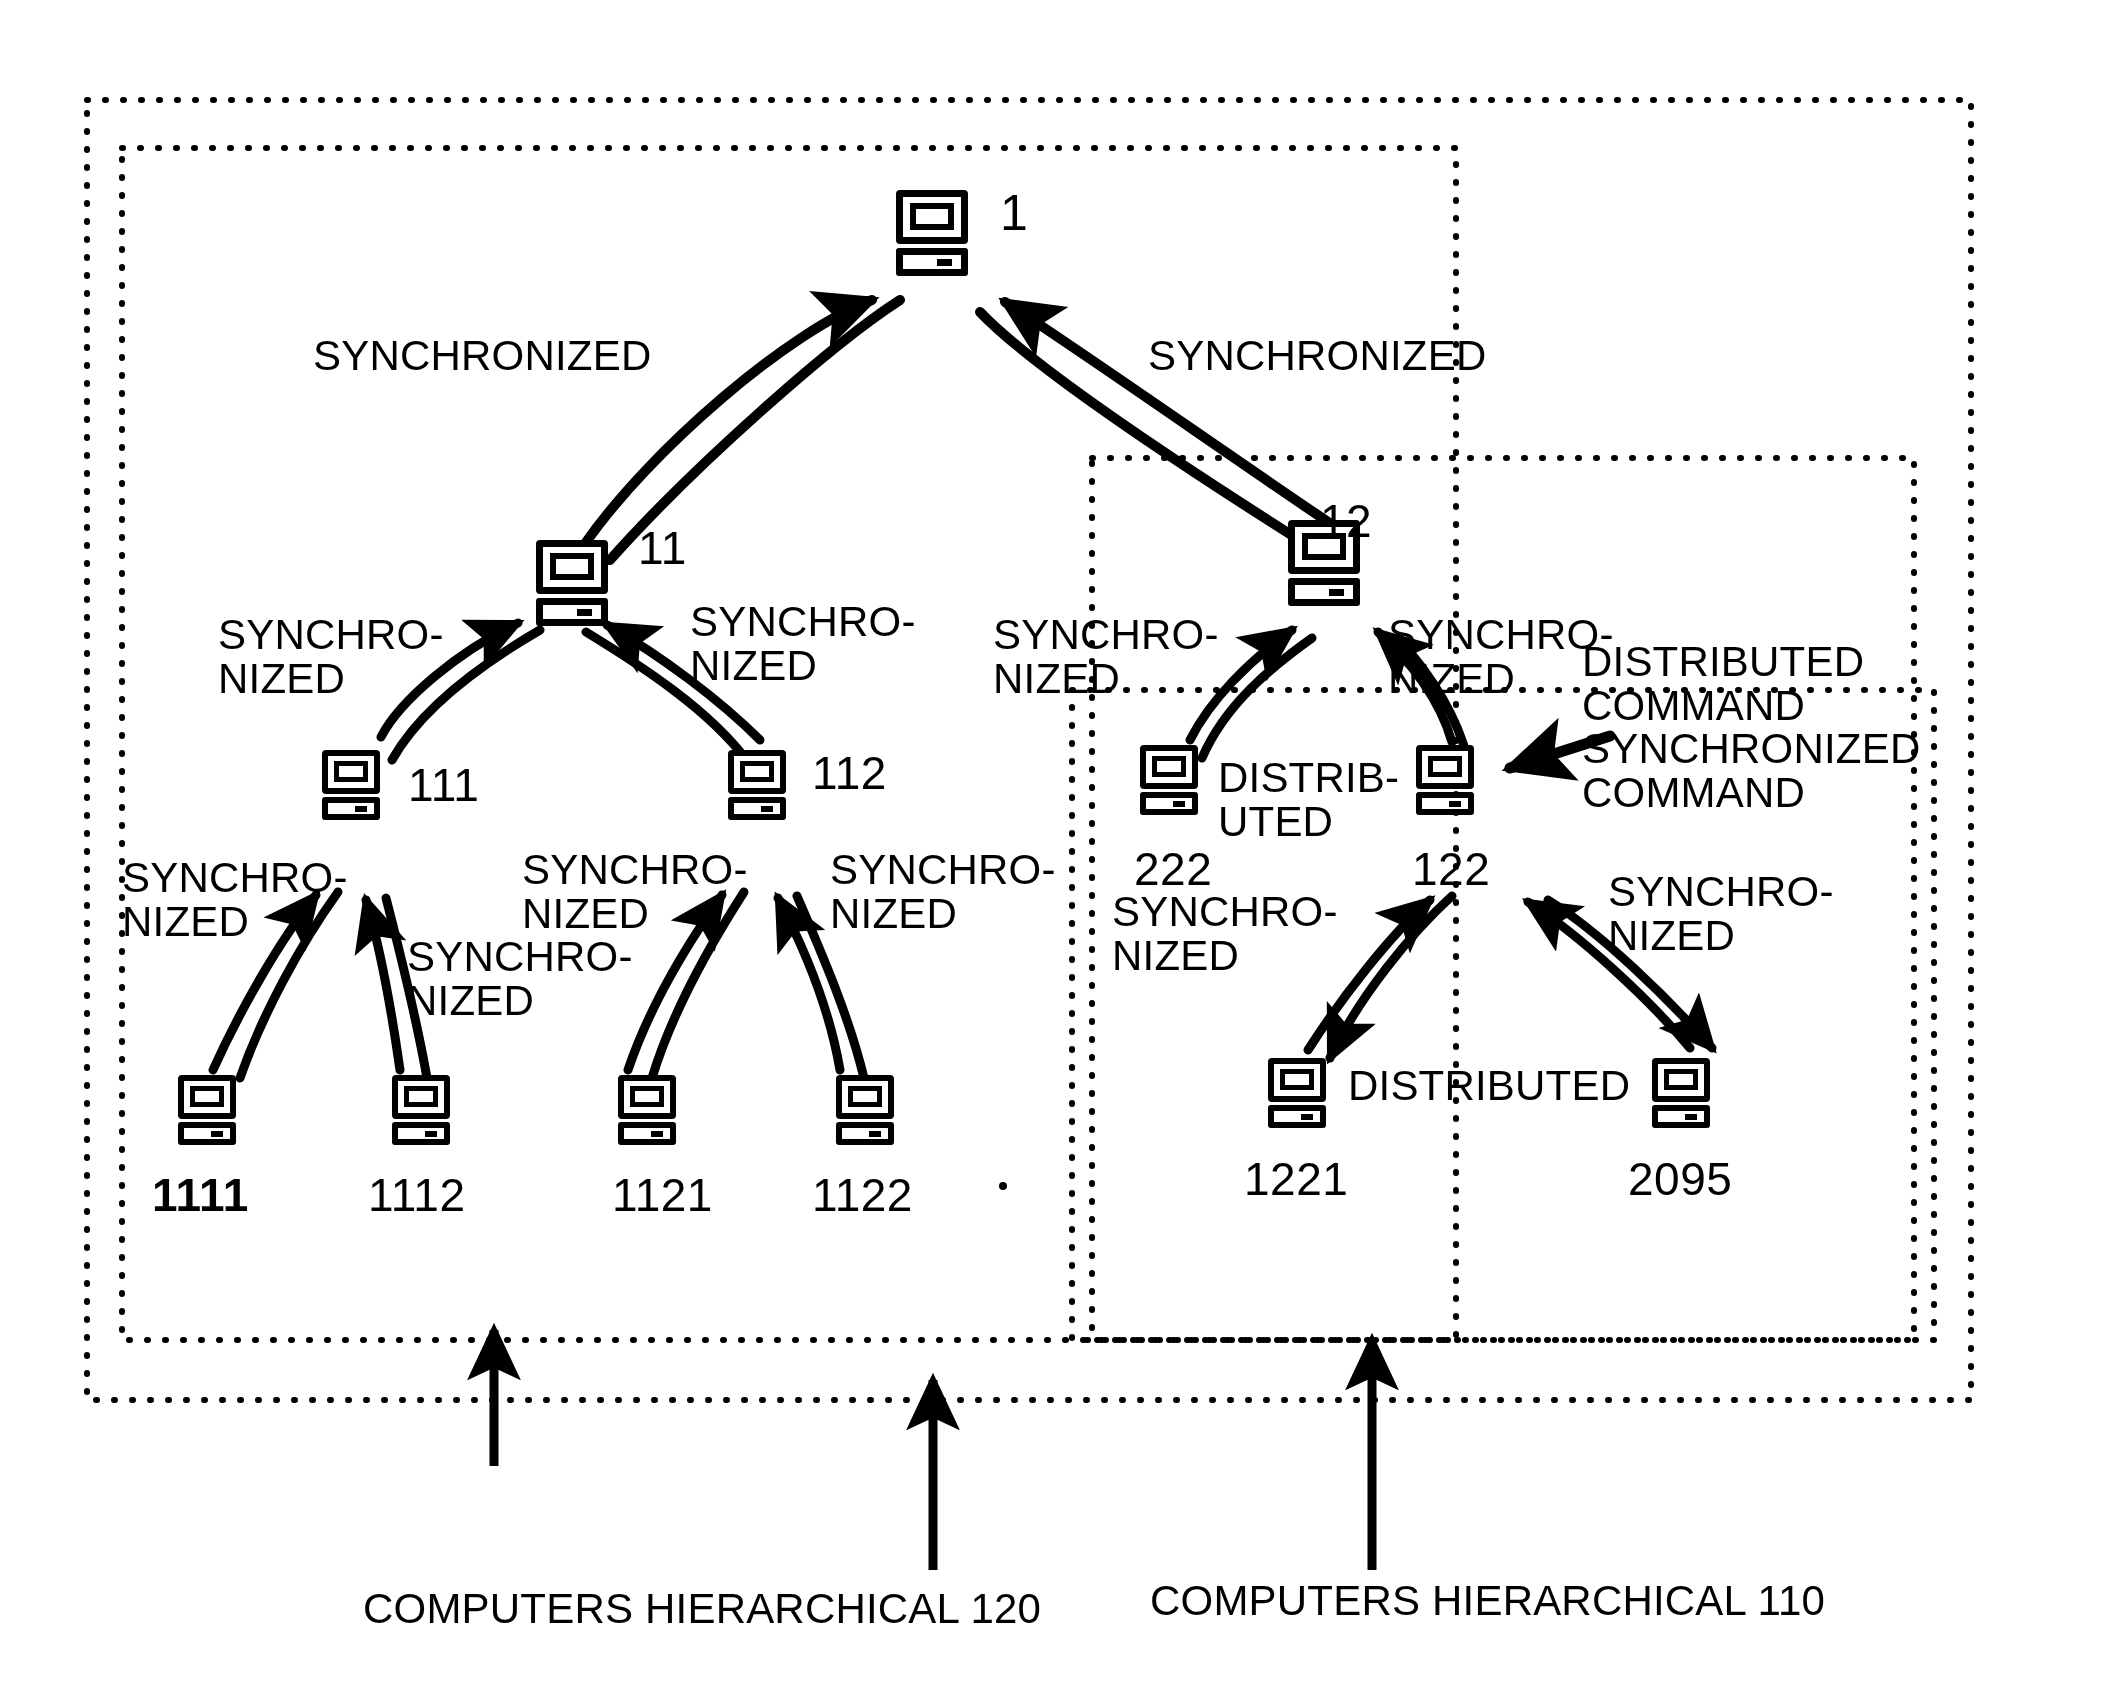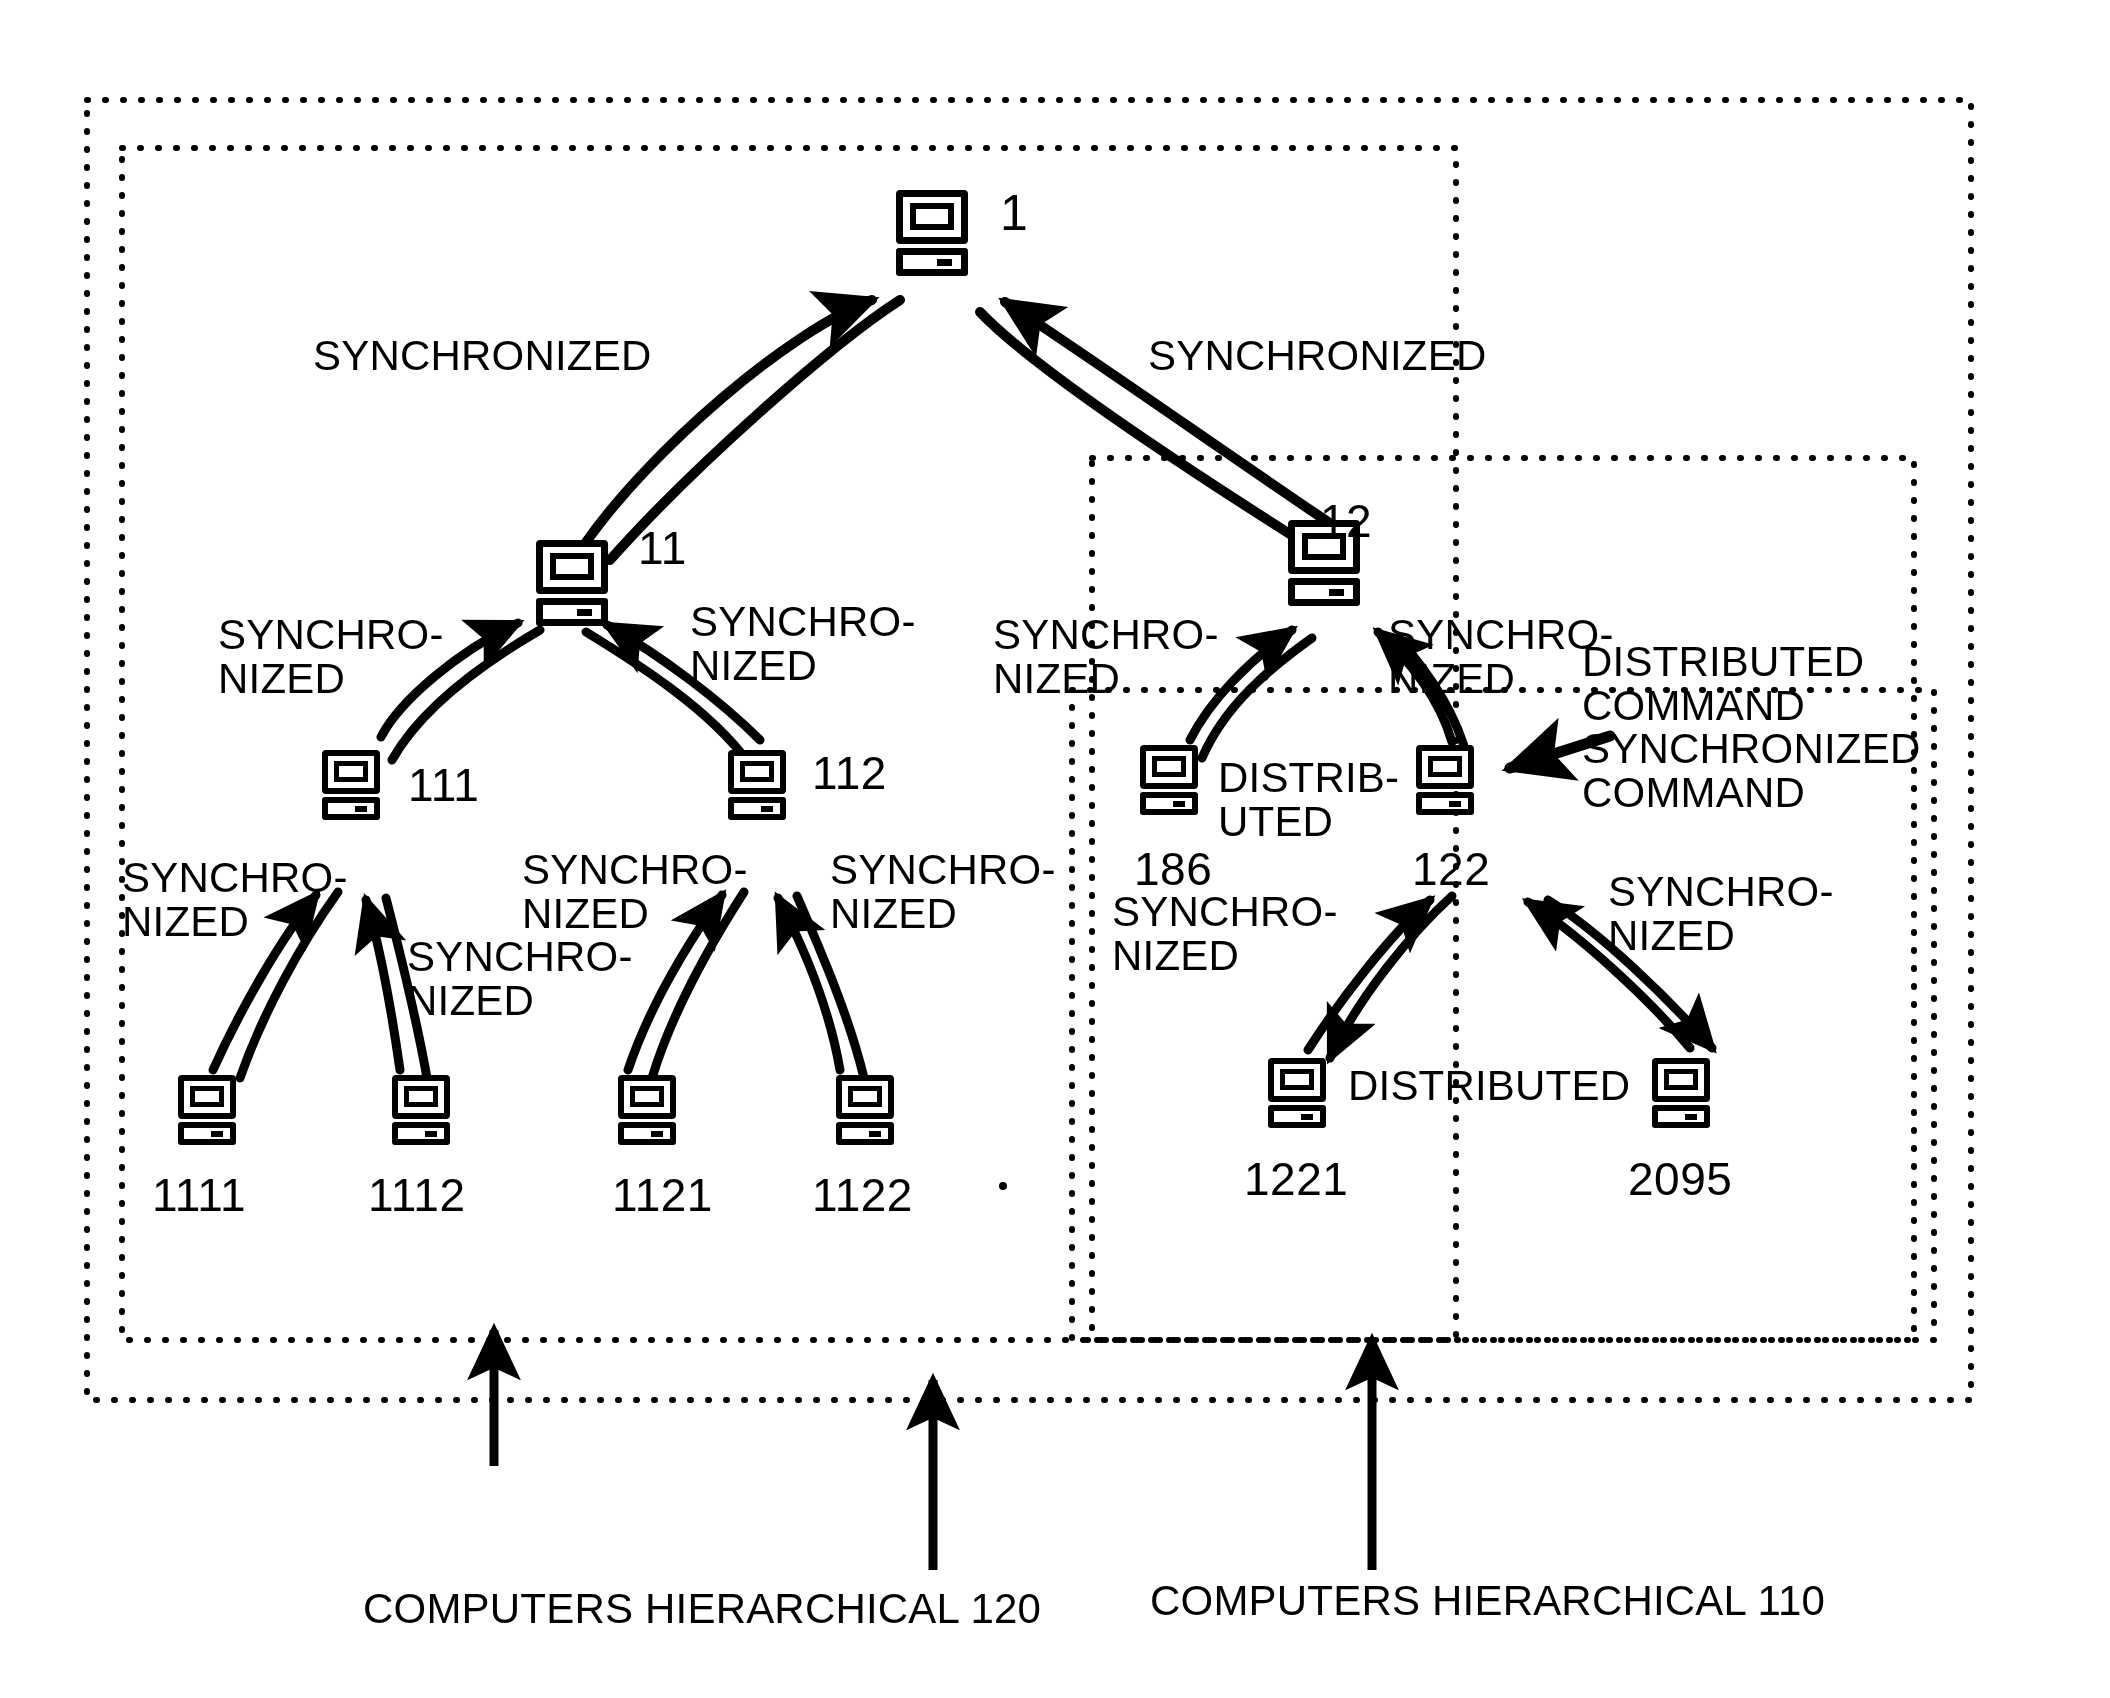--- a/index.html
+++ b/index.html
@@ -207,41 +207,41 @@
   <div class="lbl num" style="left:812px;top:750px;">112</div>
 
   <div class="node sm" style="left:1140px;top:745px;">
     <div class="mon">
         <i></i>
       </div>
     <div class="base">
         <s></s>
       </div>
   </div>
-  <div class="lbl num" style="left:1134px;top:846px;">186</div>
+  <div class="lbl num" style="left:1134px;top:846px;">222</div>
 
   <div class="node sm" style="left:1416px;top:745px;">
     <div class="mon">
         <i></i>
       </div>
     <div class="base">
         <s></s>
       </div>
   </div>
   <div class="lbl num" style="left:1412px;top:846px;">122</div>
 
   <div class="node sm" style="left:178px;top:1075px;">
     <div class="mon">
         <i></i>
       </div>
     <div class="base">
         <s></s>
       </div>
   </div>
-  <div class="lbl num" style="left:152px;top:1172px;">1111</div>
+  <div class="lbl num" style="left:152px;top:1172px;font-weight:bold;">1111</div>
 
   <div class="node sm" style="left:392px;top:1075px;">
     <div class="mon">
         <i></i>
       </div>
     <div class="base">
         <s></s>
       </div>
   </div>
   <div class="lbl num" style="left:368px;top:1172px;">1112</div>

